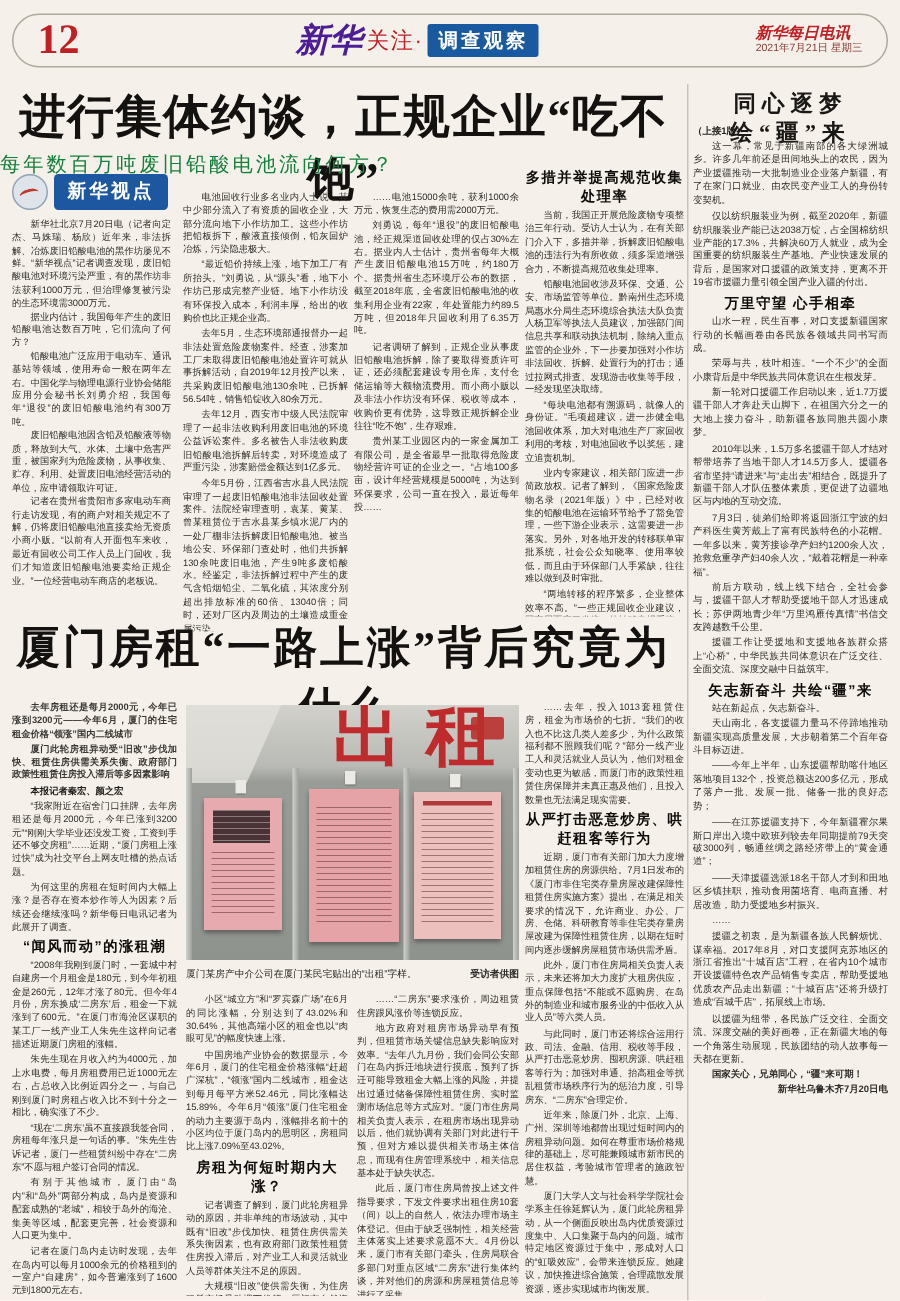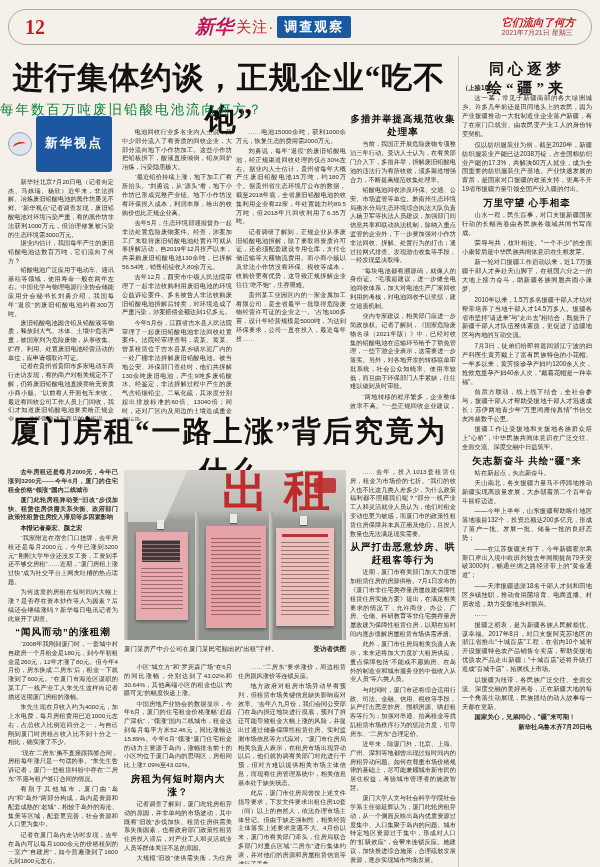--- a/index.html
+++ b/index.html
@@ -1,24 +1,24 @@
 <!DOCTYPE html>
 <html><head>
 <meta charset="utf-8">
 <style>
   html,body{margin:0;padding:0;}
   .page{position:relative;width:600px;height:867px;background:#f5f1ea;overflow:hidden;
         font-family:"Liberation Sans","DejaVu Sans",sans-serif;color:#2e2c2a;}
   
   .hdr{position:absolute;left:8px;top:9px;right:8px;height:36px;border:1.5px solid #b0a89b;
        border-radius:19px;display:flex;align-items:center;justify-content:space-between;padding:0 16px;box-sizing:border-box;}
-  .pageno{font-family:"Liberation Serif","DejaVu Serif",serif;font-size:20px;font-weight:bold;color:#c01f24;text-align:center;}
+  .pageno{font-family:"Liberation Serif","DejaVu Serif",serif;font-size:28px;font-weight:bold;color:#c01f24;text-align:center;}
   .masthead{display:flex;align-items:center;gap:3px;}
   .mh-script{font-family:"Liberation Serif","DejaVu Serif",serif;font-style:italic;font-weight:bold;
-             font-size:19px;color:#be185d;}
+             font-size:22px;color:#4c1d95;}
   .mh-sec{font-size:15px;font-weight:normal;color:#c01f24;letter-spacing:1px;}
   .mh-box{background:#19599f;color:#fff;font-weight:bold;font-size:13px;padding:2px 7px;letter-spacing:2px;border-radius:2px;}
   .brand{text-align:left;line-height:1.25;}
   .brand-name{font-family:"Liberation Serif","DejaVu Serif",serif;font-style:italic;font-weight:bold;font-size:10.5px;color:#c01f24;}
   .brand-date{font-size:7px;color:#8b3a34;}
   
   .top-hl{position:absolute;left:0;top:57px;width:458px;text-align:center;
           font-family:"Liberation Serif","DejaVu Serif",serif;font-weight:900;font-size:31px;color:#141210;letter-spacing:1px;}
   .top-sub{position:absolute;left:0;top:101px;width:458px;font-size:13.5px;color:#15803d;letter-spacing:2px;}
   .mid-eyebrow{position:absolute;left:0;top:398px;width:458px;text-align:center;font-size:11px;color:#2c2a28;letter-spacing:1px;}
@@ -47,21 +47,21 @@
   .mcol3{left:238px;top:663px;width:108px;height:201px;}
   .mcol4{left:350px;top:468px;width:106px;height:396px;}
   .rcol {left:462px;top:84px; width:130px;height:780px;font-size:6.3px;}
   .vdiv{position:absolute;left:458px;top:56px;bottom:0;width:1px;background:#c9c3b9;}
   
   .badge-row{display:flex;align-items:center;gap:4px;margin:0 0 6px !important;}
   .badge-logo{width:22px;height:22px;border-radius:50%;background:#dfe4ea;border:1.5px solid #8fa3b8;position:relative;flex:0 0 auto;}
   .badge-logo:after{content:"";position:absolute;left:4px;top:9px;width:13px;height:5px;border-radius:50%;
                     border-top:2px solid #c0392b;transform:rotate(-15deg);}
   .badge-box{background:#1d57a0;color:#fff;font-weight:bold;font-size:12.5px;letter-spacing:2px;
-             padding:19px 9px;border-radius:3px;}
+             padding:3px 9px;border-radius:3px;}
   
   .photo{position:absolute;left:124px;top:470px;width:222px;height:170px;overflow:hidden;
          background:linear-gradient(180deg,#d2d1cc 0%,#b9bab5 24%,#999c97 30%,#8f938e 100%);}
   .photo-wall{position:absolute;left:-18px;top:0;width:70px;height:52px;background:#e2e1dc;transform:skewX(-24deg);opacity:.8;}
   .chuzu{position:absolute;left:0;top:-10px;width:100%;text-align:right;
          font-family:"Liberation Serif","DejaVu Serif",serif;font-weight:900;font-size:46px;color:#bf2a2c;letter-spacing:16px;text-indent:16px;}
   .photo-tag{position:absolute;right:10px;top:8px;width:22px;height:15px;background:#b9302e;border-radius:2px;opacity:.9;}
   .frame{position:absolute;top:42px;bottom:0;width:4px;background:linear-gradient(90deg,#cfd2cd,#9ea19c);}
   .fr1{left:0;} .fr2{left:71px;} .fr3{left:145px;} .fr4{right:0;}
   .clip{position:absolute;width:7px;height:9px;background:#eceae4;box-shadow:0 1px 1px rgba(0,0,0,.4);}
@@ -83,21 +83,21 @@
 <div class="page">
 
   <div class="hdr">
     <div class="pageno">12</div>
     <div class="masthead">
       <span class="mh-script">新华</span>
       <span class="mh-sec">关注·</span>
       <span class="mh-box">调查观察</span>
     </div>
     <div class="brand">
-      <div class="brand-name">它们流向了何方</div>
+      <div class="brand-name">新华每日电讯</div>
       <div class="brand-date">2021年7月21日 星期三</div>
     </div>
   </div>
 
   <div class="top-hl">进行集体约谈，正规企业“吃不饱”</div>
   <div class="top-sub">每年数百万吨废旧铅酸电池流向何方？</div>
 
   <div class="col tcol1">
     <div class="badge-row">
       <div class="badge-logo"></div>

